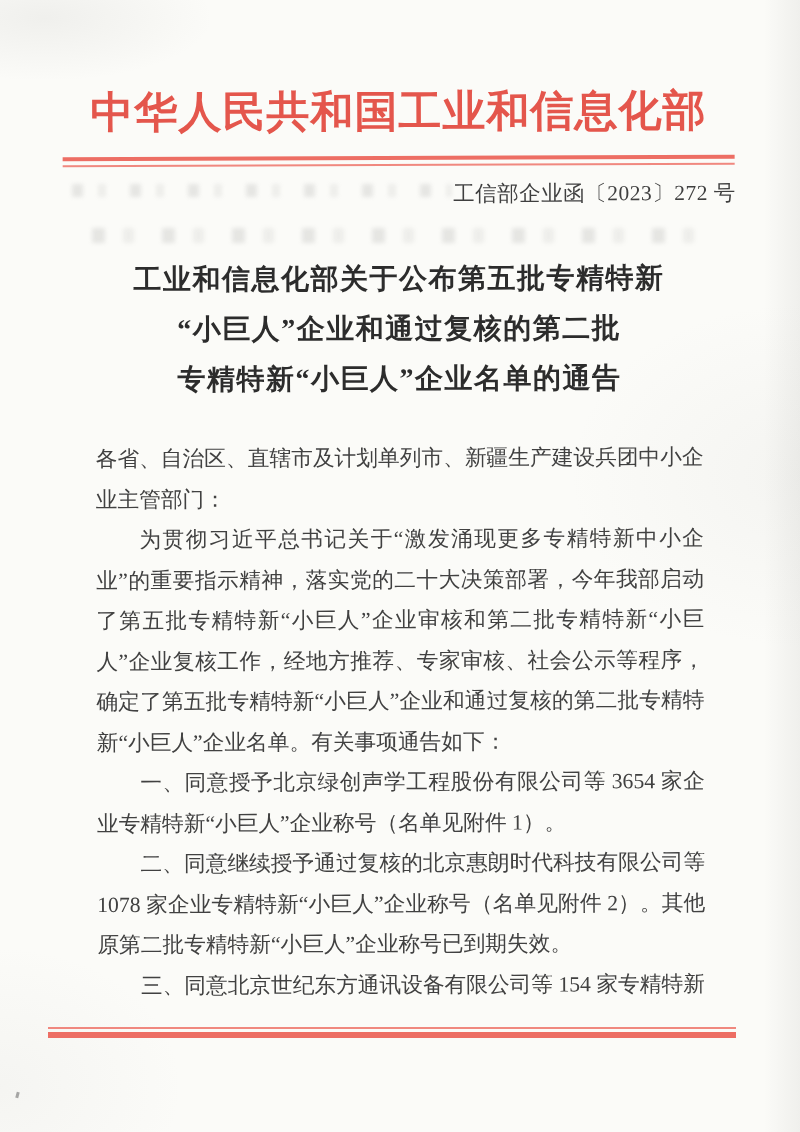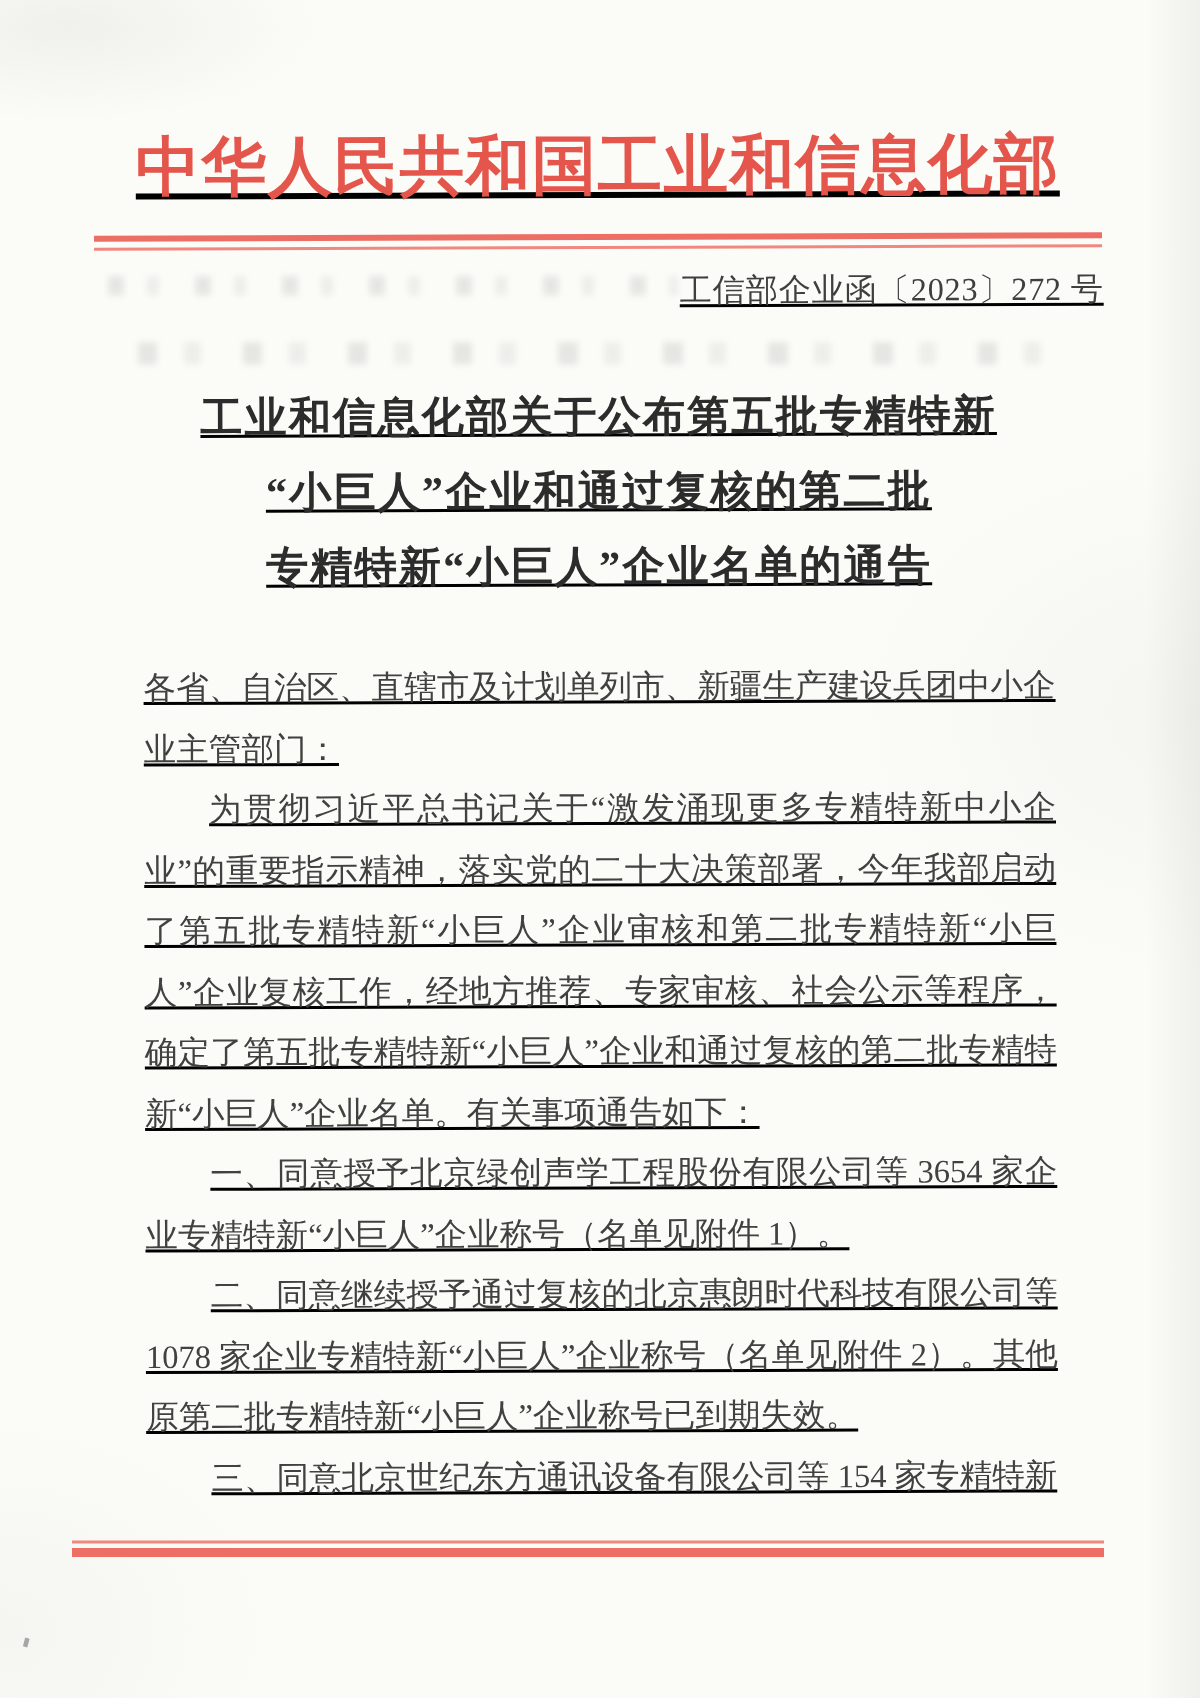--- a/index.html
+++ b/index.html
@@ -20,21 +20,20 @@
   .page{
     position:relative;
     width:800px;height:1132px;
     overflow:hidden;
     background-color:var(--paper);
     background-image:
       radial-gradient(240px 90px at 45px 18px, rgba(158,158,155,0.12), transparent 70%),
       radial-gradient(320px 240px at 100% 42%, rgba(185,185,182,0.10), transparent 72%),
       radial-gradient(260px 200px at 0% 96%, rgba(190,190,187,0.10), transparent 70%),
       linear-gradient(90deg, transparent 95.5%, rgba(168,168,165,0.14) 100%);
-    text-decoration: underline;
   }
   .content{transform:rotate(-0.2deg);transform-origin:50% 50%;}
 
   .agency{
     margin:84px 0 0;
     text-align:center;
     font-weight:bold;
     font-size:43px;
     line-height:56px;
     letter-spacing:1px;

